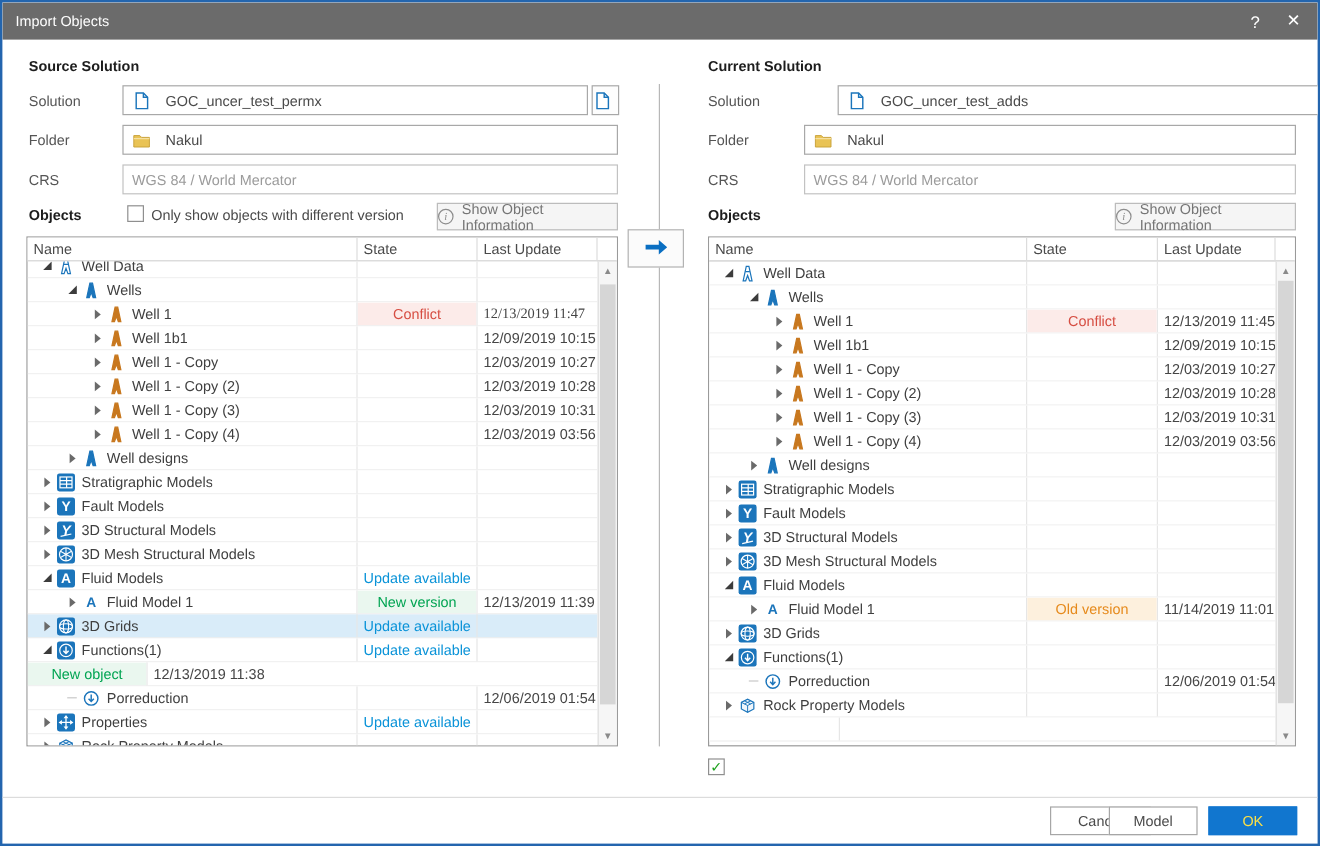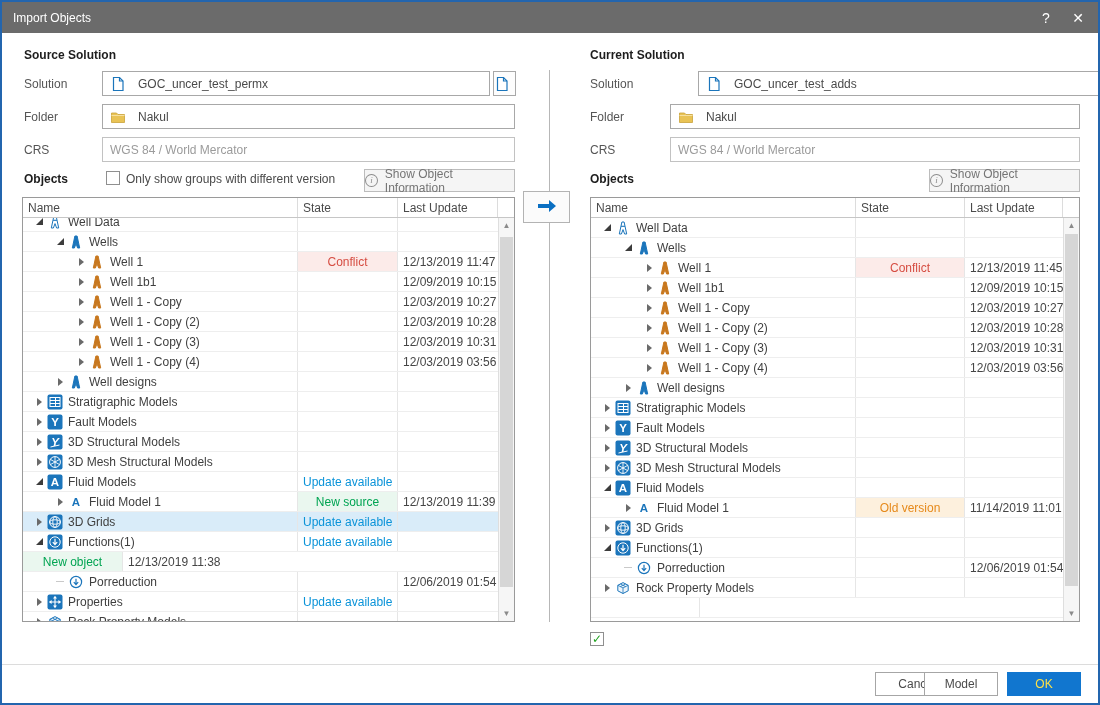--- a/index.html
+++ b/index.html
@@ -93,21 +93,21 @@
       </span>
     <span>Nakul</span>
   </div>
   <div class="f-label" style="left:22px;top:141px">CRS</div>
   <div class="field readonly" style="left:100px;top:135px;width:413px">
     <span>WGS 84 / World Mercator</span>
   </div>
 
   <div class="section-title" style="left:22px;top:170px">Objects</div>
   <div class="chk" style="left:104px;top:169px"></div>
-  <div class="chk-label" style="left:124px;top:170px">Only show groups with different version</div>
+  <div class="chk-label" style="left:124px;top:170px">Only show objects with different version</div>
   <div class="info-btn" style="left:362px;top:167px;width:151px">
     <span class="i-circ">i</span>
     <span>Show Object Information</span>
   </div>
 
   <div class="ttable" style="left:20px;top:195px;width:493px;height:425px">
     <div class="thead">
       <div class="th" style="width:275px">Name</div>
       <div class="th" style="width:100px">State</div>
       <div class="th" style="width:100px">Last Update</div>
@@ -155,21 +155,21 @@
               <svg viewBox="0 0 16 16">
                 <path d="M4.3 14 L6.9 2 H9.1 L11.7 14 H9.6 L8 9.6 L6.4 14 Z" fill="#c8781f" stroke="#c8781f" stroke-width="1"></path>
                 <path d="M6.1 6.3 H9.9" stroke="#c8781f" stroke-width="1.1"></path>
               </svg>
             </span>
             <span class="tlabel">Well 1</span>
           </div>
           <div class="cell c-state" style="width: 100px;">
             <span class="stbox st-conflict">Conflict</span>
           </div>
-          <div class="cell c-date" style="width: 100px;">12/13/2019 11:47</div>
+          <div class="cell c-date" style="width: 100px; font-family: Liberation Serif, serif;">12/13/2019 11:47</div>
         </div>
         <div class="trow">
           <div class="cell c-name" style="width: 275px; padding-left: 50px;">
             <span class="exp">
               <span class="tri-c"></span>
             </span>
             <span class="ticon">
               <svg viewBox="0 0 16 16">
                 <path d="M4.3 14 L6.9 2 H9.1 L11.7 14 H9.6 L8 9.6 L6.4 14 Z" fill="#c8781f" stroke="#c8781f" stroke-width="1"></path>
                 <path d="M6.1 6.3 H9.9" stroke="#c8781f" stroke-width="1.1"></path>
@@ -351,21 +351,21 @@
               <span class="tri-c"></span>
             </span>
             <span class="ticon">
               <svg viewBox="0 0 16 16">
                 <text x="8" y="12" text-anchor="middle" font-family="Liberation Sans" font-size="11.5" font-weight="bold" fill="#1b75bb">A</text>
               </svg>
             </span>
             <span class="tlabel">Fluid Model 1</span>
           </div>
           <div class="cell c-state" style="width: 100px;">
-            <span class="stbox st-new">New source</span>
+            <span class="stbox st-new">New version</span>
           </div>
           <div class="cell c-date" style="width: 100px;">12/13/2019 11:39</div>
         </div>
         <div class="trow selected">
           <div class="cell c-name" style="width: 275px; padding-left: 8px;">
             <span class="exp">
               <span class="tri-c"></span>
             </span>
             <span class="ticon">
               <svg viewBox="0 0 16 16">

